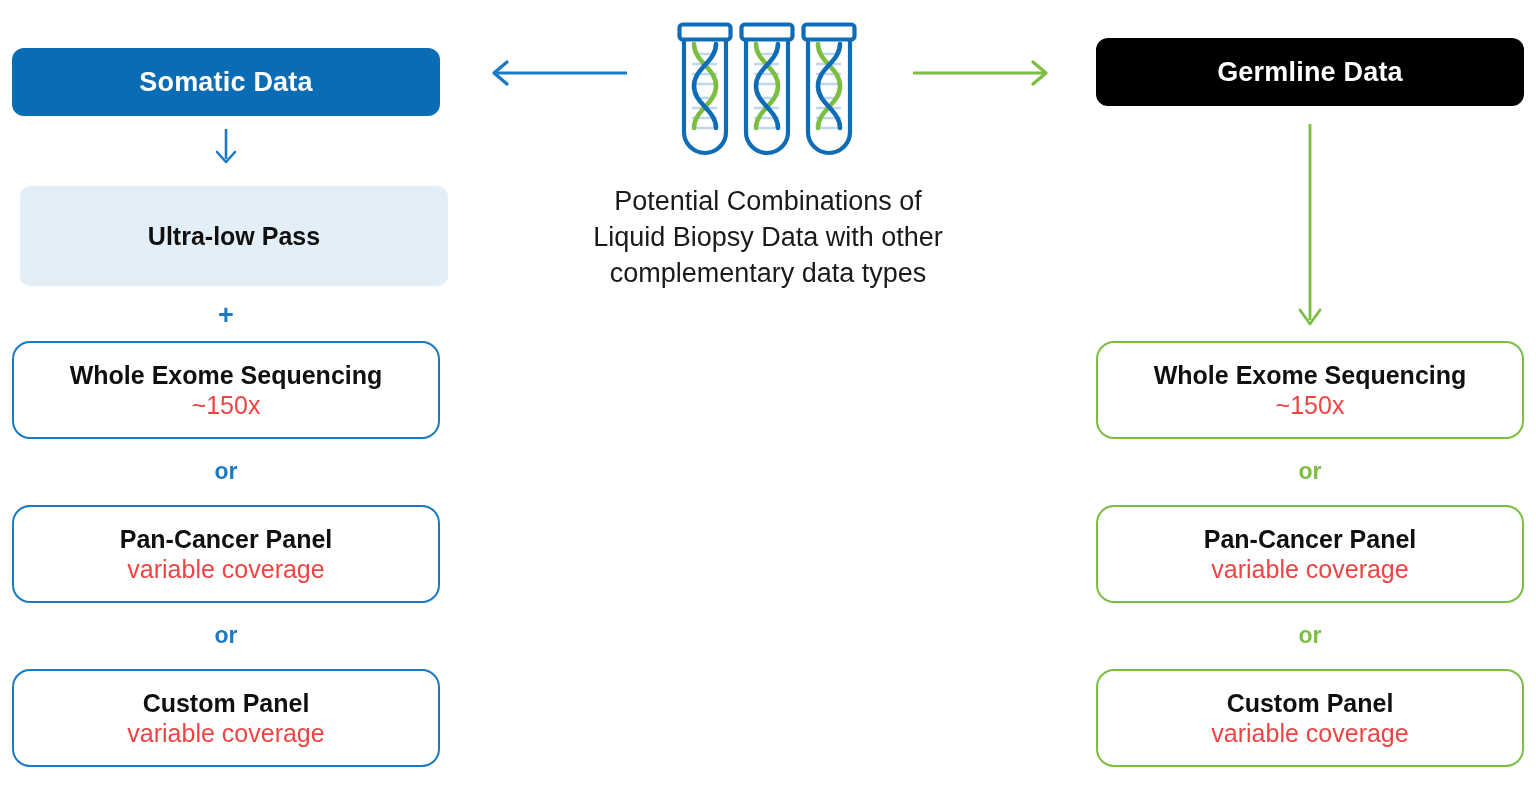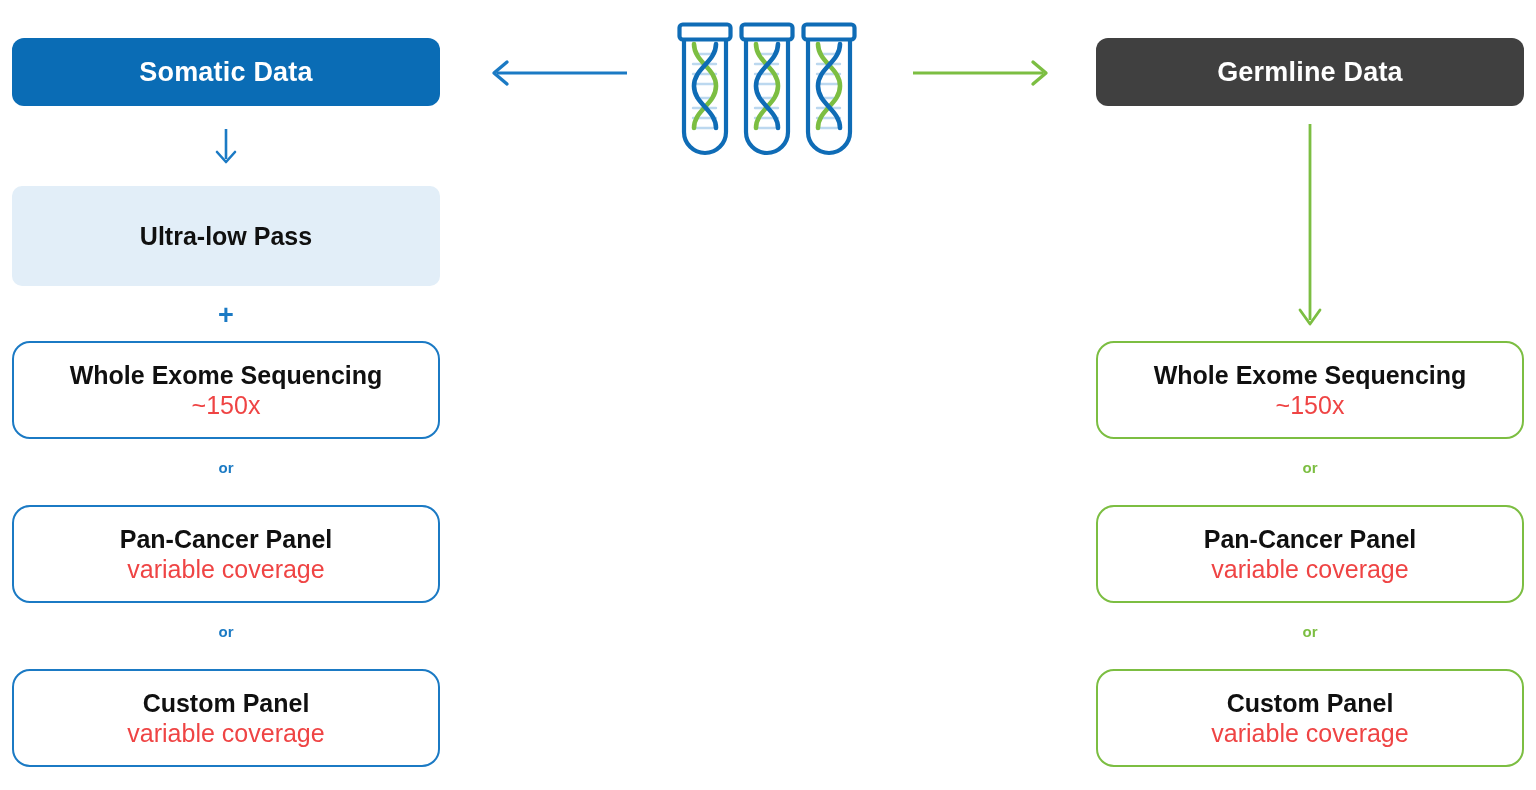--- a/index.html
+++ b/index.html
@@ -31,22 +31,22 @@
     text-align: center;
     border-radius: 18px;
   }
   .header-node {
     border-radius: 12px;
     color: #ffffff;
     font-weight: bold;
     font-size: 27px;
     letter-spacing: 0.2px;
   }
-  .header-blue { background: #0a6cb5; }
-  .header-green { background: #404040; }
+  .header-blue { background: #0a6cb5; margin-top: 10px; }
+  .header-green { background: #000000; }
 
   .tinted-node {
     background: #e2eef8;
     border: none;
     border-radius: 10px;
   }
   .outline-blue {
     background: #ffffff;
     border: 2px solid #1b7ac4;
   }
@@ -67,21 +67,21 @@
     color: #ef4444;
     line-height: 1.22;
   }
 
   
   .conn-label {
     position: absolute;
     box-sizing: border-box;
     text-align: center;
     font-weight: bold;
-    font-size: 15px;
+    font-size: 23px;
     line-height: 1;
   }
   .conn-blue { color: #1b7ac4; }
   .conn-green { color: #7cbe42; }
 
   
   .arrow {
     position: absolute;
   }
 
@@ -108,21 +108,21 @@
     <span>Somatic Data</span>
   </div>
 
   <div class="arrow" style="left:205px; top:128px; width:42px; height:40px;">
     <svg width="42" height="40" viewBox="0 0 42 40" aria-hidden="true">
       <line x1="21" y1="1" x2="21" y2="31" stroke="#1b7ac4" stroke-width="2.6"></line>
       <polyline points="12,24 21,34 30,24" fill="none" stroke="#1b7ac4" stroke-width="2.6" stroke-linecap="round" stroke-linejoin="round"></polyline>
     </svg>
   </div>
 
-  <div class="node tinted-node" style="left:12px; top:186px; width:428px; height:100px;">
+  <div class="node tinted-node" style="left:20px; top:186px; width:428px; height:100px;">
     <span class="node-title">Ultra-low Pass</span>
   </div>
 
   <div class="conn-label conn-blue" style="left:12px; top:302px; width:428px; font-size:27px;">+</div>
 
   <div class="node outline-blue" style="left:12px; top:341px; width:428px; height:98px;">
     <span class="node-title">Whole Exome Sequencing</span>
     <span class="node-sub">~150x</span>
   </div>
 
@@ -187,20 +187,25 @@
       <use href="#helix" x="16" y="24"></use>
 
       <use href="#tube" x="68" y="6"></use>
       <use href="#helix" x="78" y="24"></use>
 
       <use href="#tube" x="130" y="6"></use>
       <use href="#helix" x="140" y="24"></use>
     </svg>
   </div>
 
+  <div id="center-caption" style="left:540px; top:184px; width:456px;">
+    <div>Potential Combinations of</div>
+    <div>Liquid Biopsy Data with other</div>
+    <div>complementary data types</div>
+  </div>
 
   <div class="node header-node header-green" style="left:1096px; top:38px; width:428px; height:68px;">
     <span>Germline Data</span>
   </div>
 
   <div class="arrow" style="left:1290px; top:122px; width:40px; height:208px;">
     <svg width="40" height="208" viewBox="0 0 40 208" aria-hidden="true">
       <line x1="20" y1="2" x2="20" y2="198" stroke="#7cbe42" stroke-width="2.8"></line>
       <polyline points="10,188 20,202 30,188" fill="none" stroke="#7cbe42" stroke-width="2.8" stroke-linecap="round" stroke-linejoin="round"></polyline>
     </svg>

